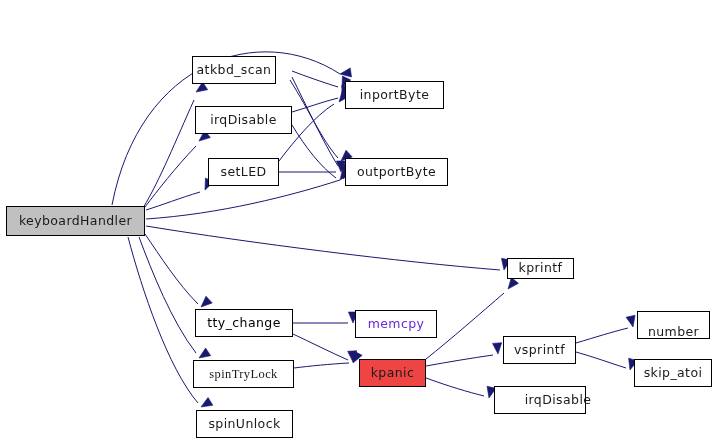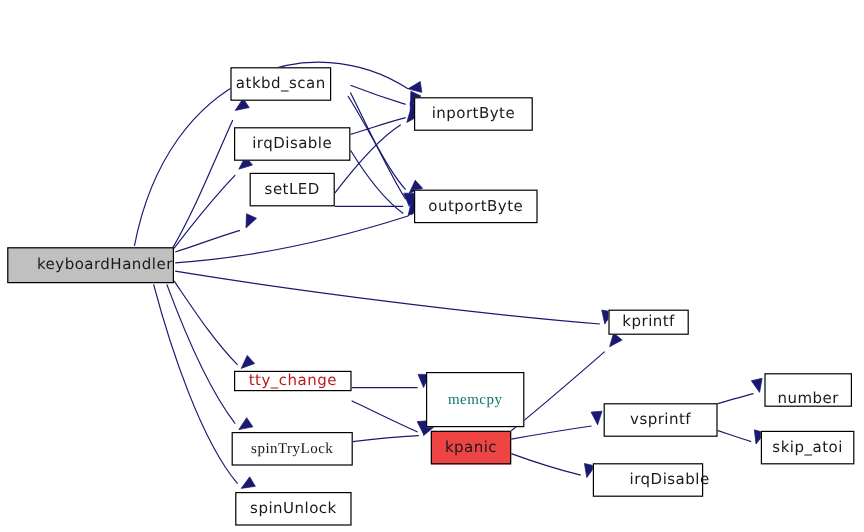--- a/index.html
+++ b/index.html
@@ -33,21 +33,20 @@
     line-height: 1;
     letter-spacing: 0.4px;
     display: flex;
     align-items: center;
     justify-content: center;
     white-space: nowrap;
     cursor: default;
   }
   .node.root {
     background: #c0c0c0;
-    justify-content: flex-end;
   }
   .node span {
     display: block;
     transform: translateY(-0.5px);
   }
 </style>
 </head>
 <body>
 
 <div id="canvas">
@@ -109,39 +108,39 @@
       </div>
       <div class="node" style="left: 192px; top: 56px; width: 84px; height: 28px; border-color: rgb(0, 0, 0); color: rgb(26, 26, 26); background: rgb(255, 255, 255);">
         <span>atkbd_scan</span>
       </div>
       <div class="node" style="left: 345px; top: 81px; width: 99px; height: 28px; border-color: rgb(0, 0, 0); color: rgb(26, 26, 26); background: rgb(255, 255, 255);">
         <span>inportByte</span>
       </div>
       <div class="node" style="left: 195px; top: 106px; width: 97px; height: 28px; border-color: rgb(0, 0, 0); color: rgb(26, 26, 26); background: rgb(255, 255, 255);">
         <span>irqDisable</span>
       </div>
-      <div class="node" style="left: 208px; top: 144px; width: 71px; height: 28px; border-color: rgb(0, 0, 0); color: rgb(26, 26, 26); background: rgb(255, 255, 255);">
+      <div class="node" style="left: 208px; top: 158px; width: 71px; height: 28px; border-color: rgb(0, 0, 0); color: rgb(26, 26, 26); background: rgb(255, 255, 255);">
         <span>setLED</span>
       </div>
       <div class="node" style="left: 345px; top: 158px; width: 103px; height: 28px; border-color: rgb(0, 0, 0); color: rgb(26, 26, 26); background: rgb(255, 255, 255);">
         <span>outportByte</span>
       </div>
       <div class="node" style="left: 507px; top: 258px; width: 67px; height: 21px; border-color: rgb(0, 0, 0); color: rgb(26, 26, 26); background: rgb(255, 255, 255);">
         <span>kprintf</span>
       </div>
-      <div class="node" style="left: 195px; top: 309px; width: 98px; height: 17px; border-color: rgb(0, 0, 0); color: #b91c1c; background: rgb(255, 255, 255);">
+      <div class="node" style="left: 195px; top: 309px; width: 98px; height: 28px; border-color: rgb(0, 0, 0); color: #000000; background: rgb(255, 255, 255);">
         <span>tty_change</span>
       </div>
-      <div class="node" style="left: 355px; top: 310px; width: 82px; height: 46px; border-color: rgb(0, 0, 0); color: #0f766e; background: rgb(255, 255, 255); font-family: Liberation Serif, serif;">
+      <div class="node" style="left: 355px; top: 310px; width: 82px; height: 28px; border-color: rgb(0, 0, 0); color: #6d28d9; background: rgb(255, 255, 255);">
         <span>memcpy</span>
       </div>
       <div class="node" style="left: 637px; top: 311px; width: 73px; height: 28px; border-color: rgb(0, 0, 0); color: rgb(26, 26, 26); background: rgb(255, 255, 255); align-items: flex-end;">
         <span>number</span>
       </div>
-      <div class="node" style="left: 503px; top: 336px; width: 95px; height: 28px; border-color: rgb(0, 0, 0); color: rgb(26, 26, 26); background: rgb(255, 255, 255);">
+      <div class="node" style="left: 503px; top: 336px; width: 73px; height: 28px; border-color: rgb(0, 0, 0); color: rgb(26, 26, 26); background: rgb(255, 255, 255);">
         <span>vsprintf</span>
       </div>
       <div class="node" style="left: 193px; top: 360px; width: 101px; height: 28px; border-color: rgb(0, 0, 0); color: rgb(26, 26, 26); background: rgb(255, 255, 255); font-family: Liberation Serif, serif;">
         <span>spinTryLock</span>
       </div>
       <div class="node" style="left: 359px; top: 359px; width: 67px; height: 28px; border-color: rgb(0, 0, 0); color: rgb(26, 26, 26); background: #ef4444;">
         <span>kpanic</span>
       </div>
       <div class="node" style="left: 634px; top: 359px; width: 78px; height: 28px; border-color: rgb(0, 0, 0); color: rgb(26, 26, 26); background: rgb(255, 255, 255);">
         <span>skip_atoi</span>

